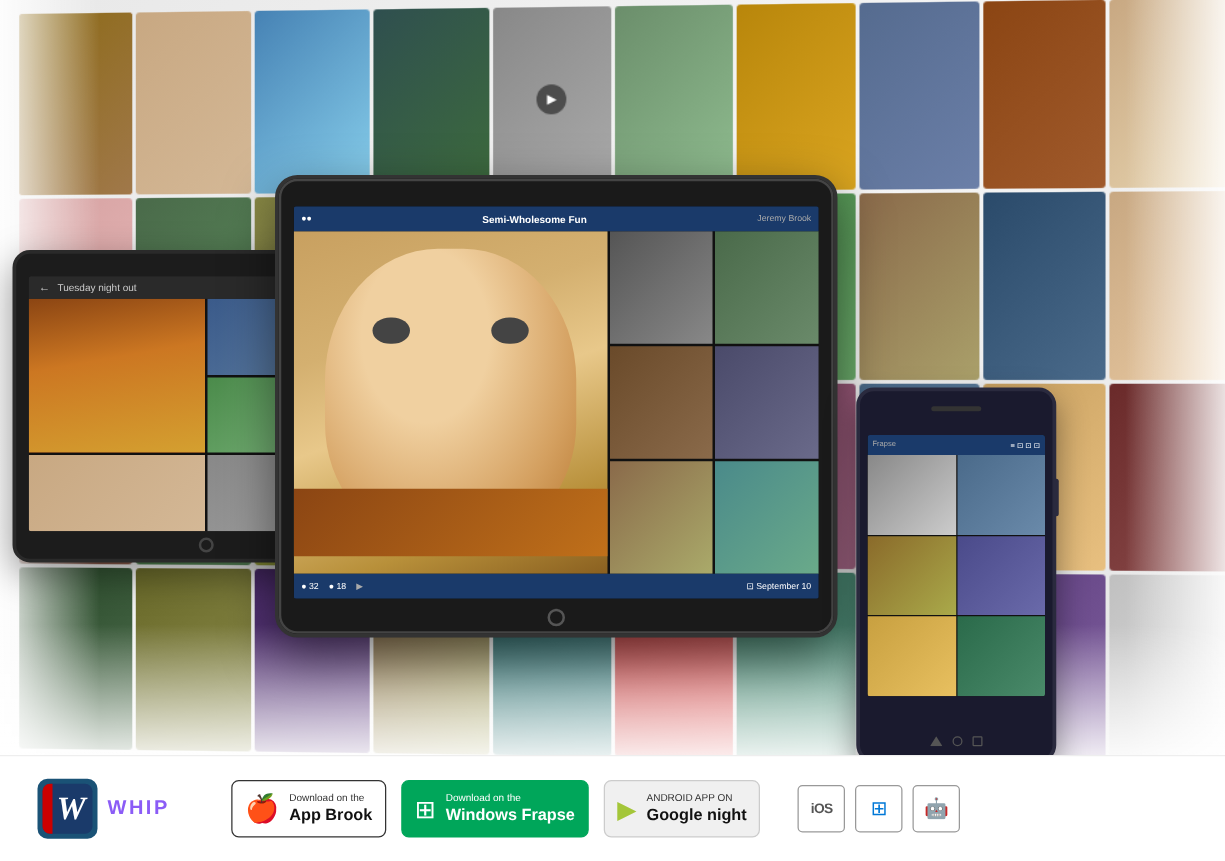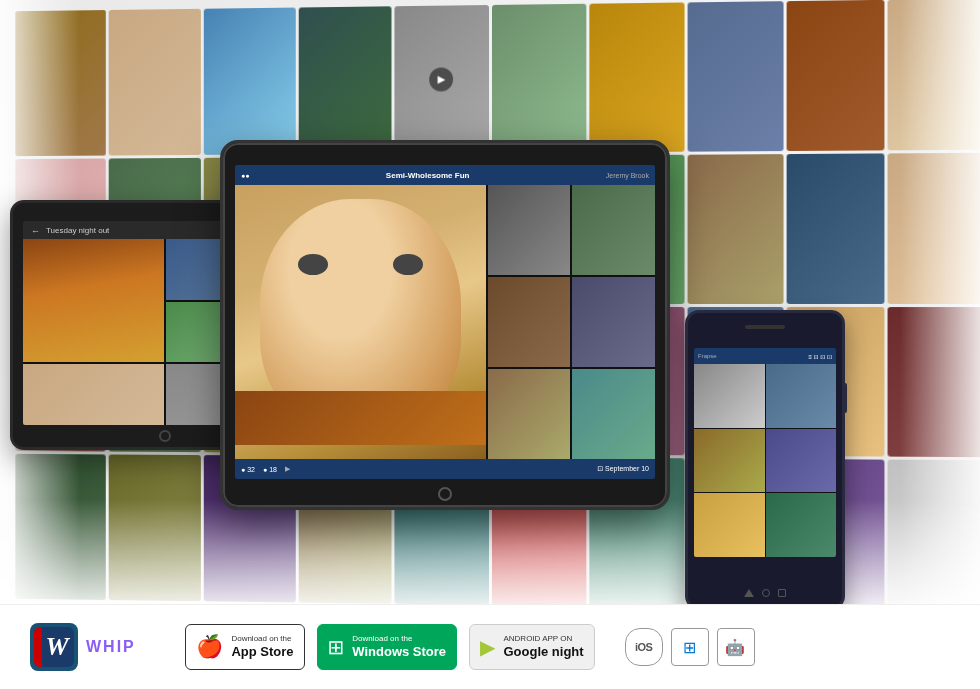--- a/index.html
+++ b/index.html
@@ -335,21 +335,20 @@
       border: 1.5px solid #999;
       border-radius: 4px;
       font-size: 13px;
       color: #555;
     }
     .platform-icon.ios-badge {
       font-size: 11px;
       font-weight: bold;
       color: #555;
       letter-spacing: -0.5px;
-      border-radius: 15px;
     }
     .platform-icon.win-badge {
       color: #0078d7;
       font-size: 16px;
     }
     .platform-icon.android-badge {
       color: #a4c639;
       font-size: 18px;
     }
 
@@ -520,29 +519,29 @@
     </div>
     <span class="whip-logo-text">WHIP</span>
   </div>
 
   <div class="store-badges">
 
     <div class="badge">
       <span class="badge-icon">🍎</span>
       <div class="badge-text">
         <span class="badge-sub">Download on the</span>
-        <span class="badge-name">App Store</span>
+        <span class="badge-name">App Brook</span>
       </div>
     </div>
 
     <div class="badge badge-windows">
       <span class="badge-icon" style="color:white;font-size:20px">⊞</span>
       <div class="badge-text">
         <span class="badge-sub">Download on the</span>
-        <span class="badge-name">Windows Store</span>
+        <span class="badge-name">Windows Frapse</span>
       </div>
     </div>
 
     <div class="badge badge-google">
       <span class="badge-icon" style="font-size:20px;color:#a4c639">▶</span>
       <div class="badge-text">
         <span class="badge-sub">ANDROID APP ON</span>
         <span class="badge-name">Google night</span>
       </div>
     </div>

